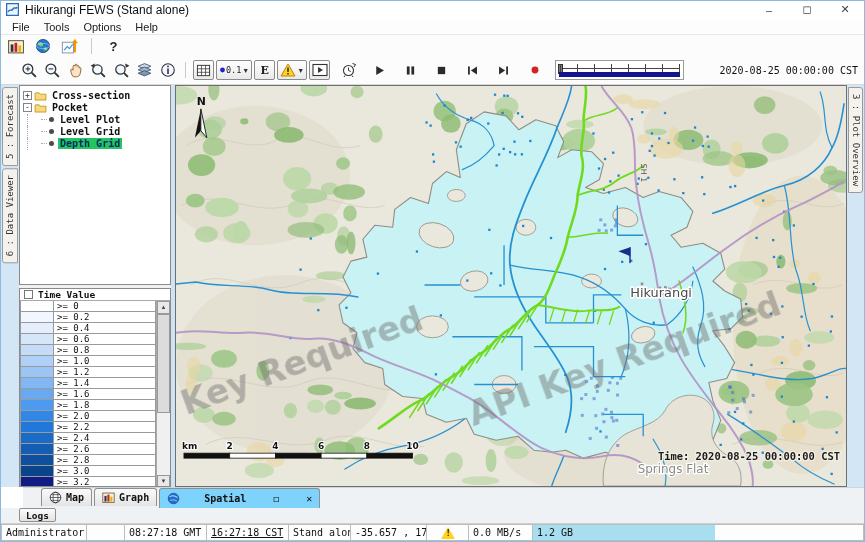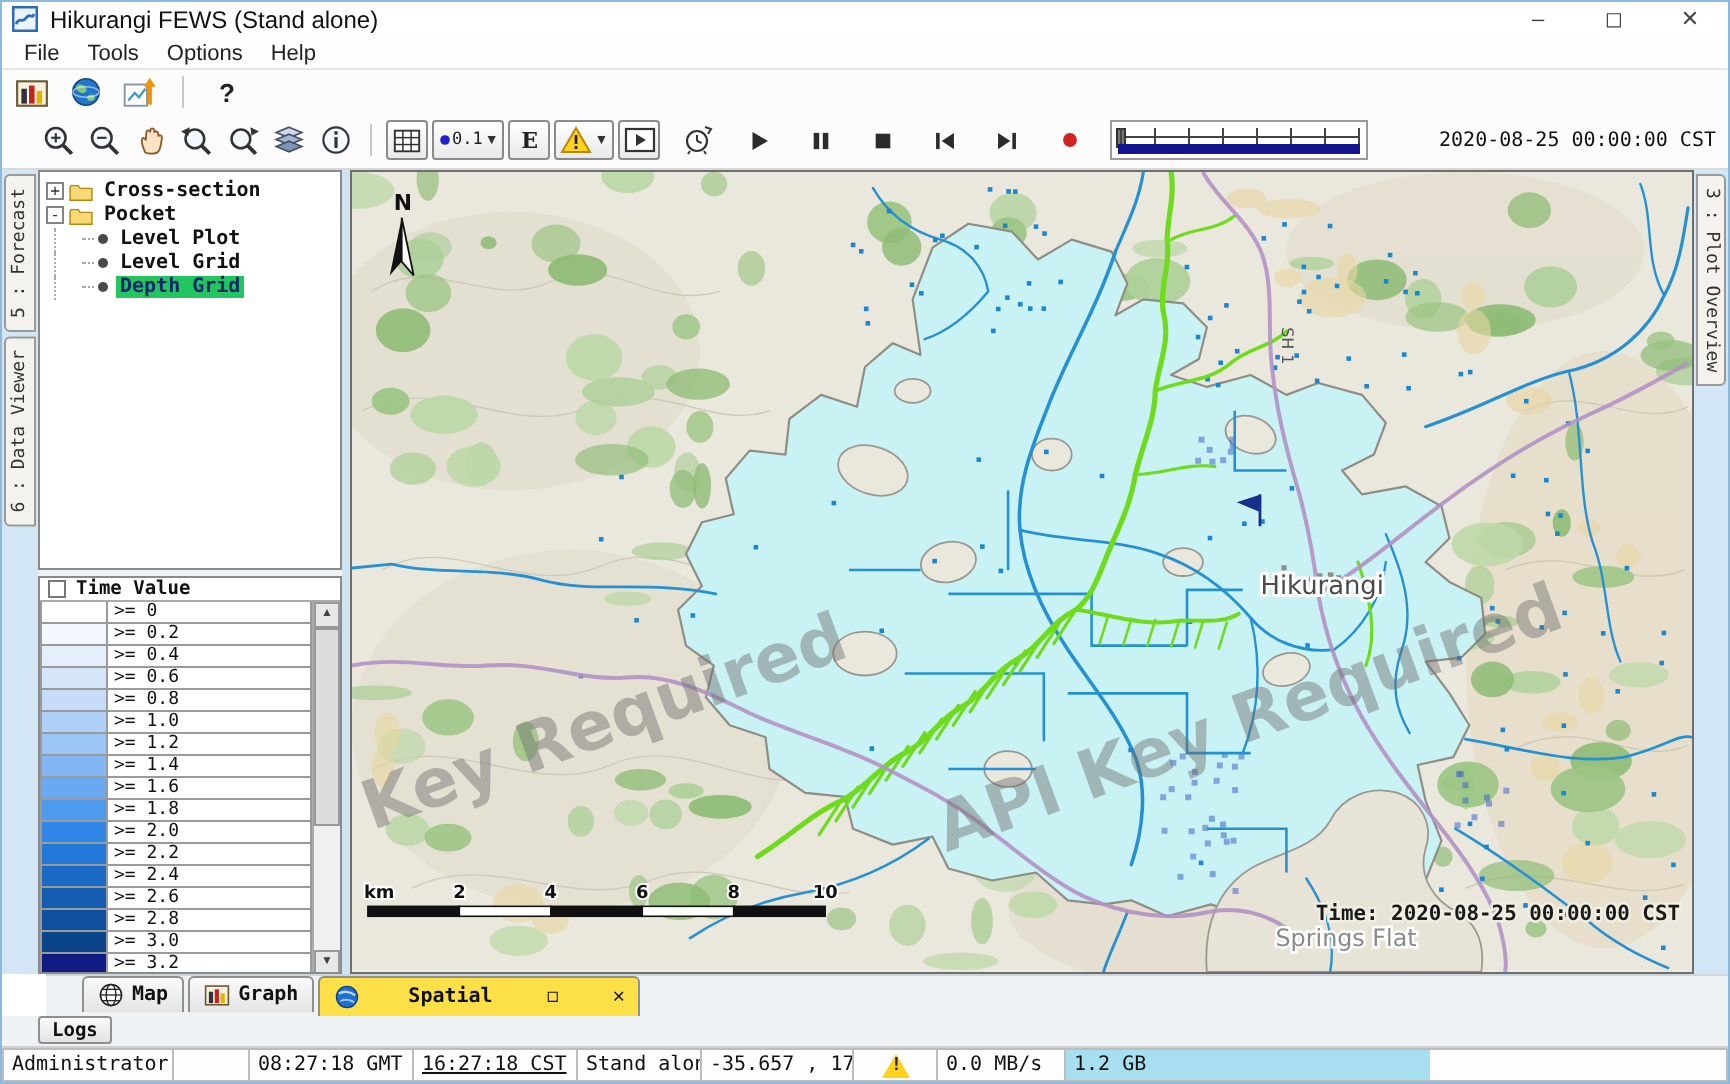--- a/index.html
+++ b/index.html
@@ -83,21 +83,21 @@
   .splitter { width:4px; background:#cfe3f3; }
   .mapwrap { flex:1; border:1px solid #6f6f6f; position:relative; background:#eae7dc; overflow:hidden; }
   .mapwrap svg { display:block; width:100%; height:100%; }
 
   
   .tabbar { height:21px; background:#eef2f5; display:flex; align-items:flex-start; padding-left:18px; gap:2px;
     border-top:1px solid #cdd6dd;margin-left:22px; }
   .btab { height:18px; border:1px solid #8f8f8f; border-bottom:none; border-radius:3px 3px 0 0;
     background:linear-gradient(#fafafa,#e4e4e4); display:flex; align-items:center; padding:0 7px; gap:4px;
     font-size:10px; font-weight:bold; font-family:"DejaVu Sans Mono", monospace; color:#111; }
-  .btab.active { height:20px; background:#fde047;gap:24px; }
+  .btab.active { height:20px; background:#7dd3fc;gap:24px; }
   .btab .mini { font-size:10px; color:#111; font-weight:bold; margin-left:3px; }
 
   .logsrow { height:16px; background:#eef2f5; display:flex; align-items:center; padding-left:18px; }
   .logsbtn { height:14px; border:1px solid #8f8f8f; border-radius:2px; background:linear-gradient(#fcfcfc,#e2e2e2);
     font-size:9.5px; font-weight:bold; font-family:"DejaVu Sans Mono", monospace; color:#111; padding:0 6px;
     display:flex; align-items:center; }
 
   
   .statusbar { height:18px; display:flex; background:#f4f4f4; border-top:1px solid #cfcfcf;
     font-size:10px; font-family:"DejaVu Sans Mono", monospace; color:#111; }

